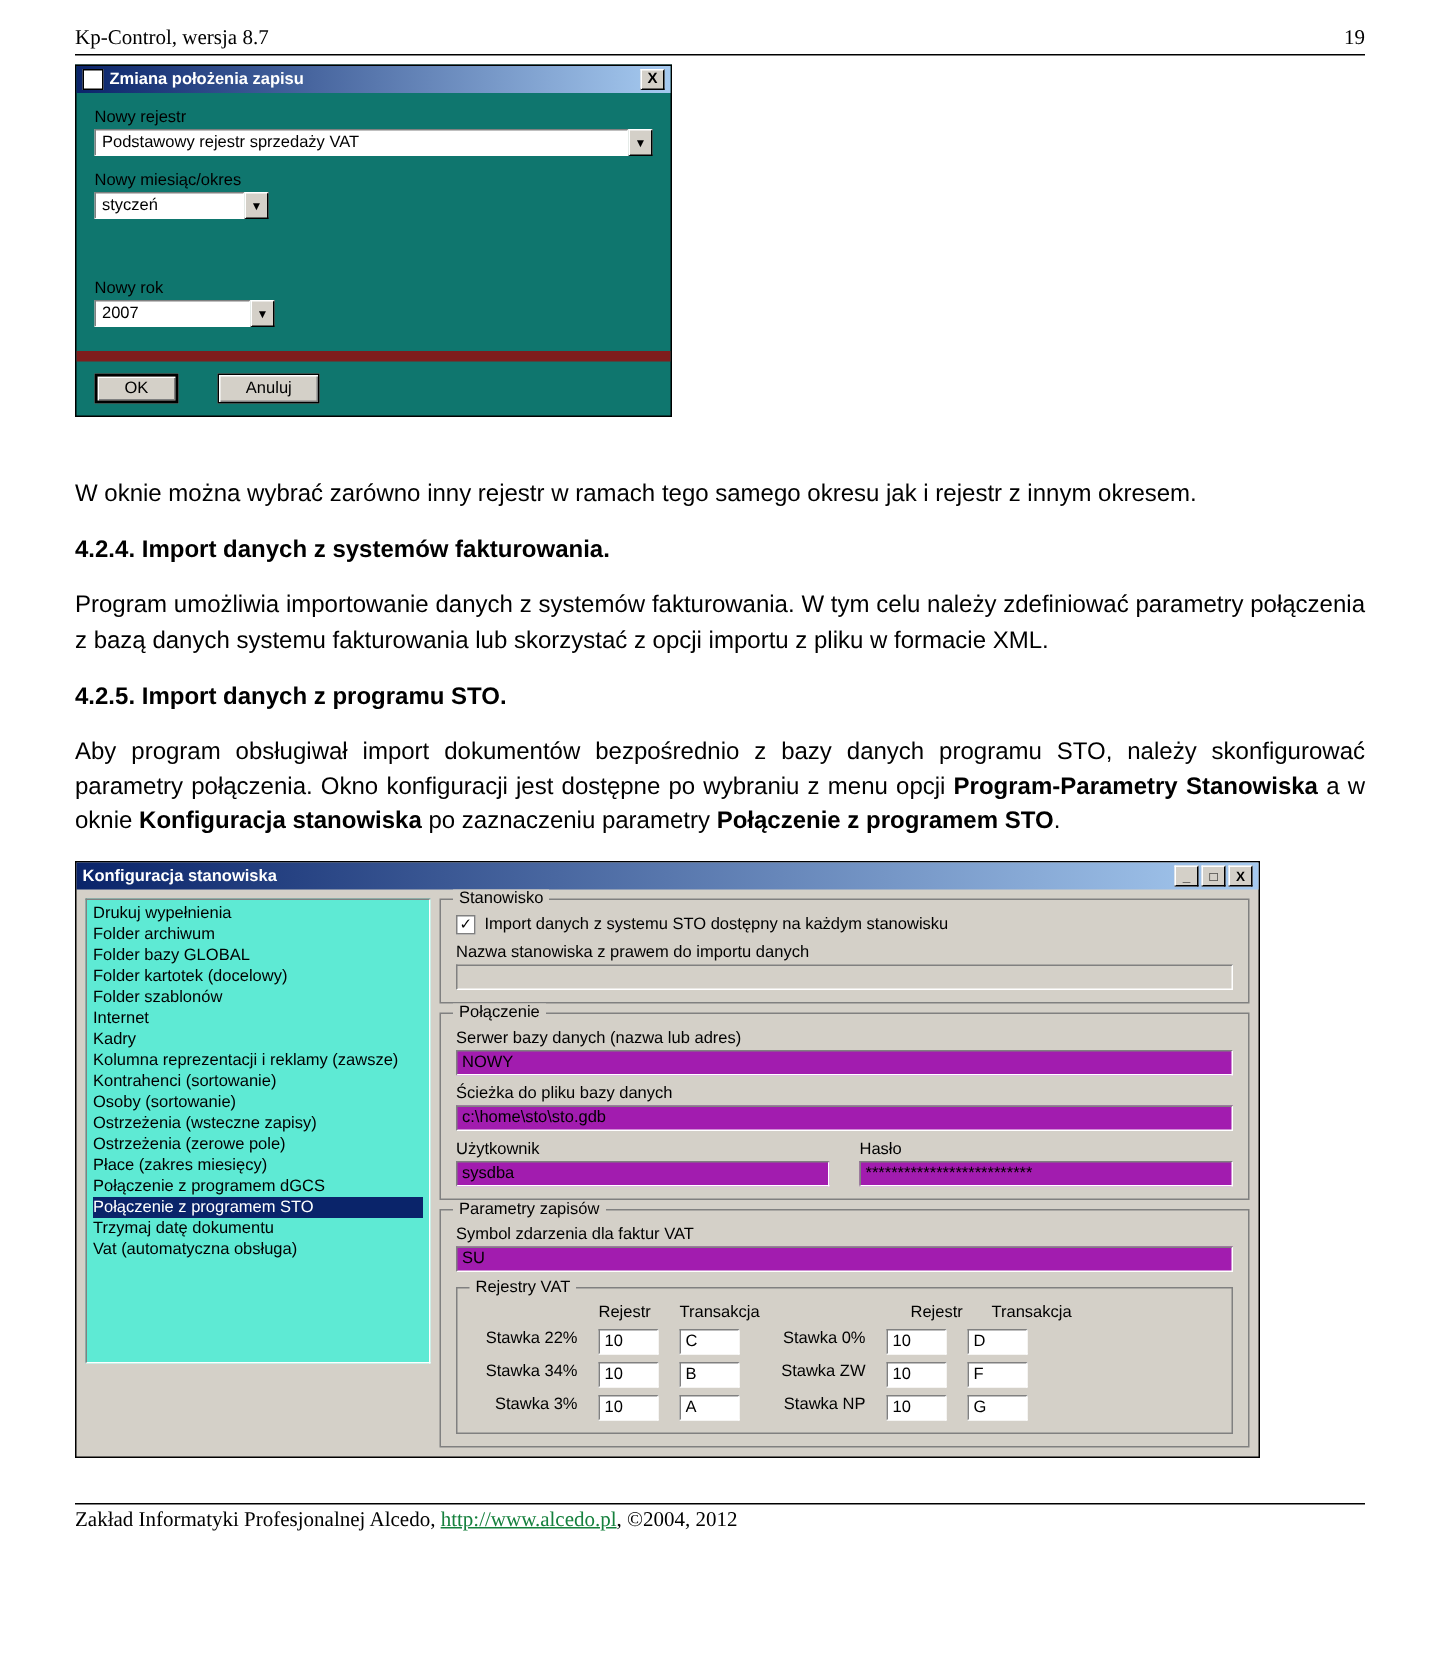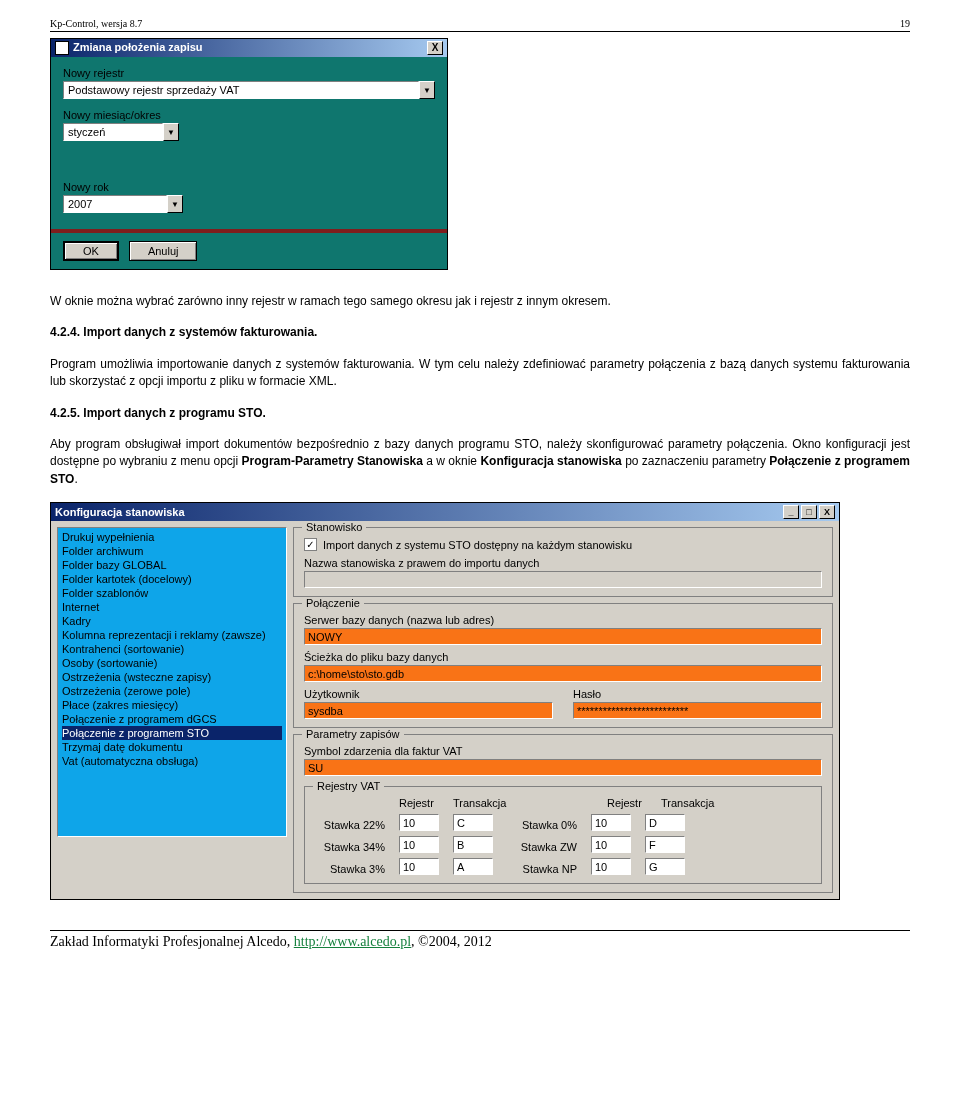--- a/index.html
+++ b/index.html
@@ -9,21 +9,21 @@
     background: #fff;
     color: #000;
     width: 960px;
     margin: 0 auto;
     padding: 18px 50px 30px 50px;
   }
   .page-header {
     display: flex;
     justify-content: space-between;
     font-family: "Times New Roman", serif;
-    font-size: 10px;
+    font-size: 14px;
     margin-bottom: 4px;
     border-bottom: 1px solid #000;
     padding-bottom: 2px;
   }
   .dialog1 {
     margin-top: 6px;
     border: 1px solid #000;
     background: #0f766e;
     width: 398px;
     font-family: Tahoma, Arial, sans-serif;
@@ -50,59 +50,59 @@
     background:#fff; border:1px solid #808080; border-right-color:#fff; border-bottom-color:#fff;
     height:18px; padding:1px 4px; font-size:11px; width:100%;
   }
   .field-row { display:flex; gap:40px; margin-top:10px;flex-direction:column; }
   .combo { display:flex; }
   .combo input { flex:1; }
   .combo .arrow {
     width:16px; height:18px; background:#d4d0c8; border:1px solid #fff; border-right-color:#000; border-bottom-color:#000;
     display:flex; align-items:center; justify-content:center; font-size:8px;
   }
-  .btnbar { border-top:4px solid #7f1d1d; margin-top:12px; padding:8px 12px; display:flex; gap:10px; }
+  .btnbar { border-top:7px solid #7f1d1d; margin-top:12px; padding:8px 12px; display:flex; gap:26px; }
   .btn {
     background:#d4d0c8; border:1px solid #000; padding:2px 18px; font-size:11px;
     box-shadow: inset 1px 1px 0 #fff, inset -1px -1px 0 #808080;
   }
   .btn.default { border:2px solid #000; }
-  .doc-text { margin-top: 23px; font-size: 12px; line-height: 1.45; text-align: justify; }
+  .doc-text { margin-top: 40px; font-size: 16px; line-height: 1.45; text-align: justify; }
   .doc-text p { margin-bottom: 14px; }
   .doc-text .hbold { font-weight: bold; }
   .dialog2 {
     margin-top: 6px;
     border: 1px solid #000;
     background: #d4d0c8;
     width: 790px;
     font-family: Tahoma, Arial, sans-serif;
     font-size: 11px;
   }
   .titlebar2 {
     background: linear-gradient(to right, #0a246a, #a6caf0);
     color:#fff; font-weight:bold; padding:2px 4px; display:flex; justify-content:space-between; align-items:center;
   }
   .titlebar2 .wbtns { display:flex; gap:2px;}
   .titlebar2 .wb { width:16px; height:14px; background:#d4d0c8; border:1px solid #fff; border-right-color:#000; border-bottom-color:#000; font-size:9px; text-align:center; line-height:12px; color:#000;}
   .dialog2-body { display:flex; padding:6px; gap:6px; }
   .listbox {
-    width:230px; height:310px; background:#0ea5e9; border:1px solid #808080; border-right-color:#fff; border-bottom-color:#fff;
+    width:230px; height:310px; background:#5eead4; border:1px solid #808080; border-right-color:#fff; border-bottom-color:#fff;
     padding:2px 4px; overflow:hidden;
   }
   .listbox div { padding:1px 0; white-space:nowrap; }
   .listbox .selected { background:#0a246a; color:#fff; }
   .right-pane { flex:1; display:flex; flex-direction:column; gap:6px; }
   .groupbox { border:1px solid #808080; padding:10px 10px 8px 10px; position:relative; }
   .groupbox .legend { position:absolute; top:-7px; left:8px; background:#d4d0c8; padding:0 4px; font-size:11px; }
   .chk { display:flex; align-items:center; gap:6px; margin-bottom:6px; }
   .chk .box { width:13px; height:13px; background:#fff; border:1px solid #808080; display:flex; align-items:center; justify-content:center; font-size:10px; }
   .inline-inputs { display:flex; gap:20px; align-items:flex-end; }
   .inp-sm { width:40px; background:#fff; border:1px solid #808080; border-right-color:#fff; border-bottom-color:#fff; height:17px; padding:1px 3px; font-size:11px; }
-  .inp-full { width:100%; background:#f97316; border:1px solid #808080; border-right-color:#fff; border-bottom-color:#fff; height:17px; padding:1px 3px; font-size:11px; }
-  .vat-row { display:flex; align-items:flex-end; gap:14px; margin-top:5px; }
+  .inp-full { width:100%; background:#a21caf; border:1px solid #808080; border-right-color:#fff; border-bottom-color:#fff; height:17px; padding:1px 3px; font-size:11px; }
+  .vat-row { display:flex; align-items:flex-start; gap:14px; margin-top:5px; }
   .vat-row .rlabel { width:70px; text-align:right; }
   .vat-row .midlabel { width:70px; text-align:right; }
   .footer {
     margin-top:30px; border-top:1px solid #000; padding-top:3px;
     font-family:"Times New Roman", serif; font-size:14px;
   }
   .footer a { color:#15803d; text-decoration:underline; }
 </style>
 </head>
 <body>

